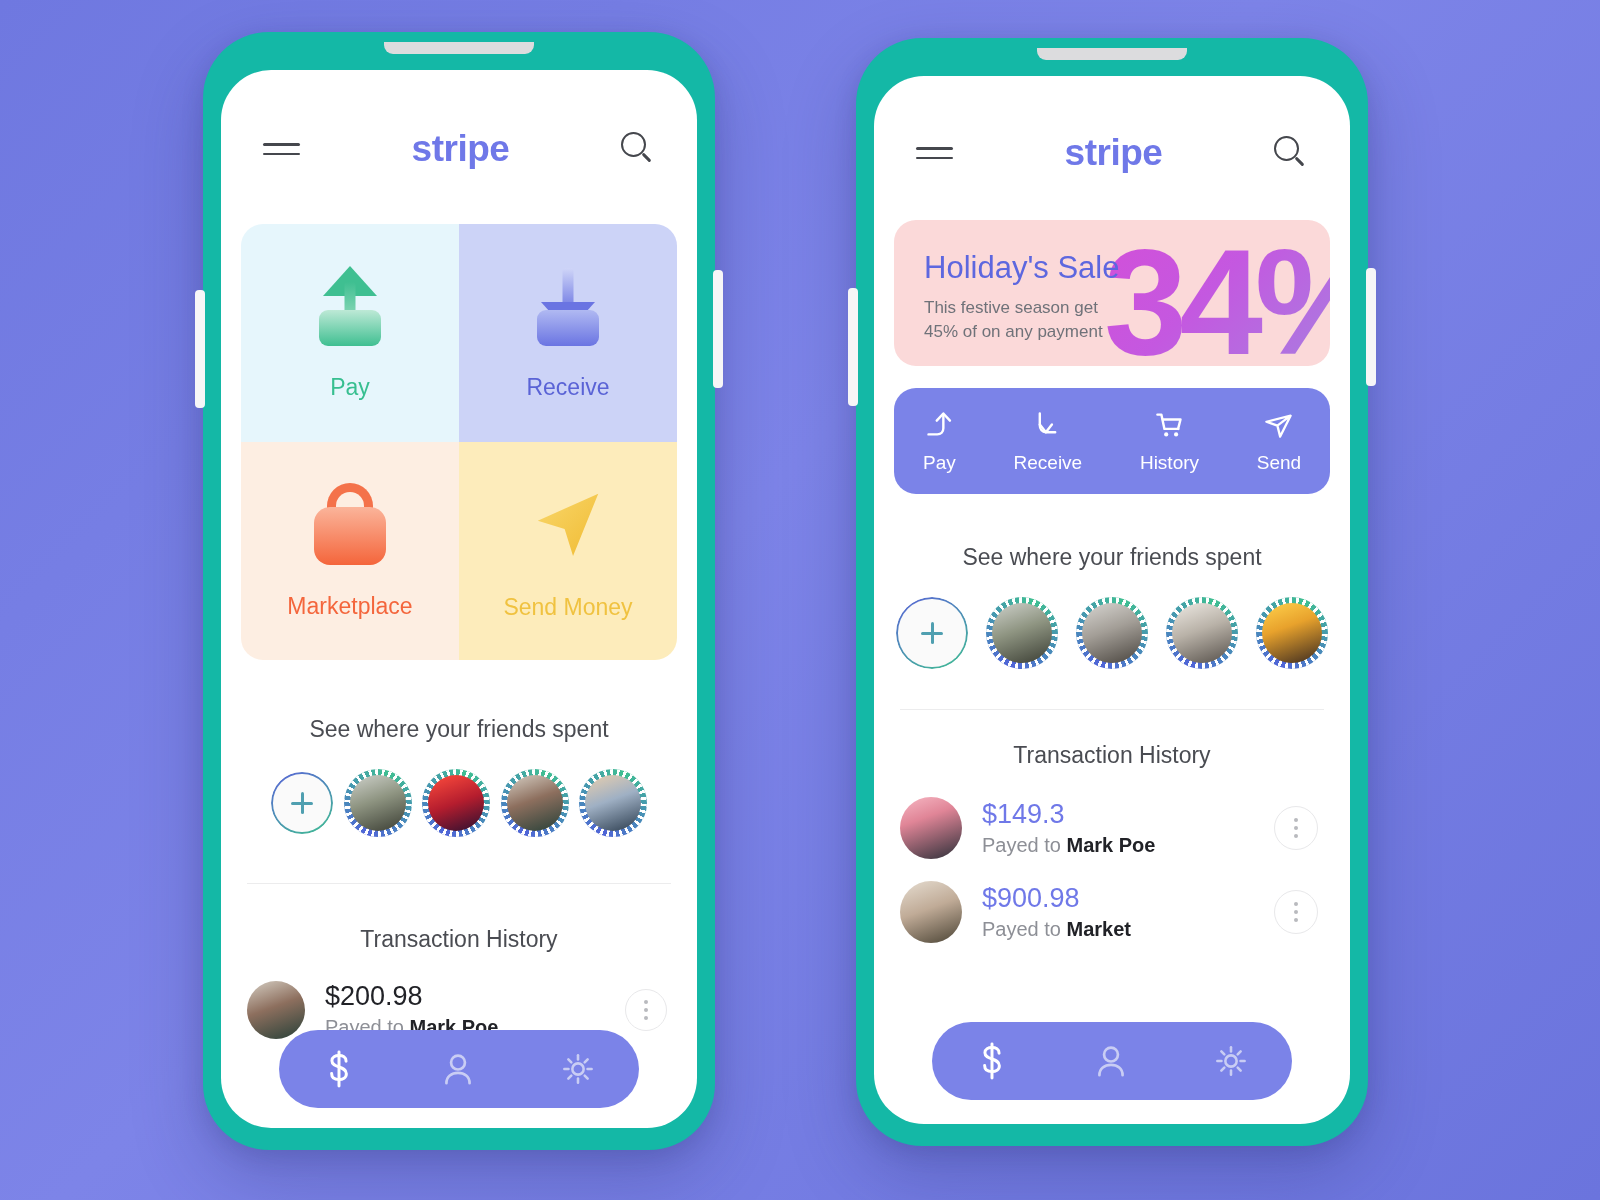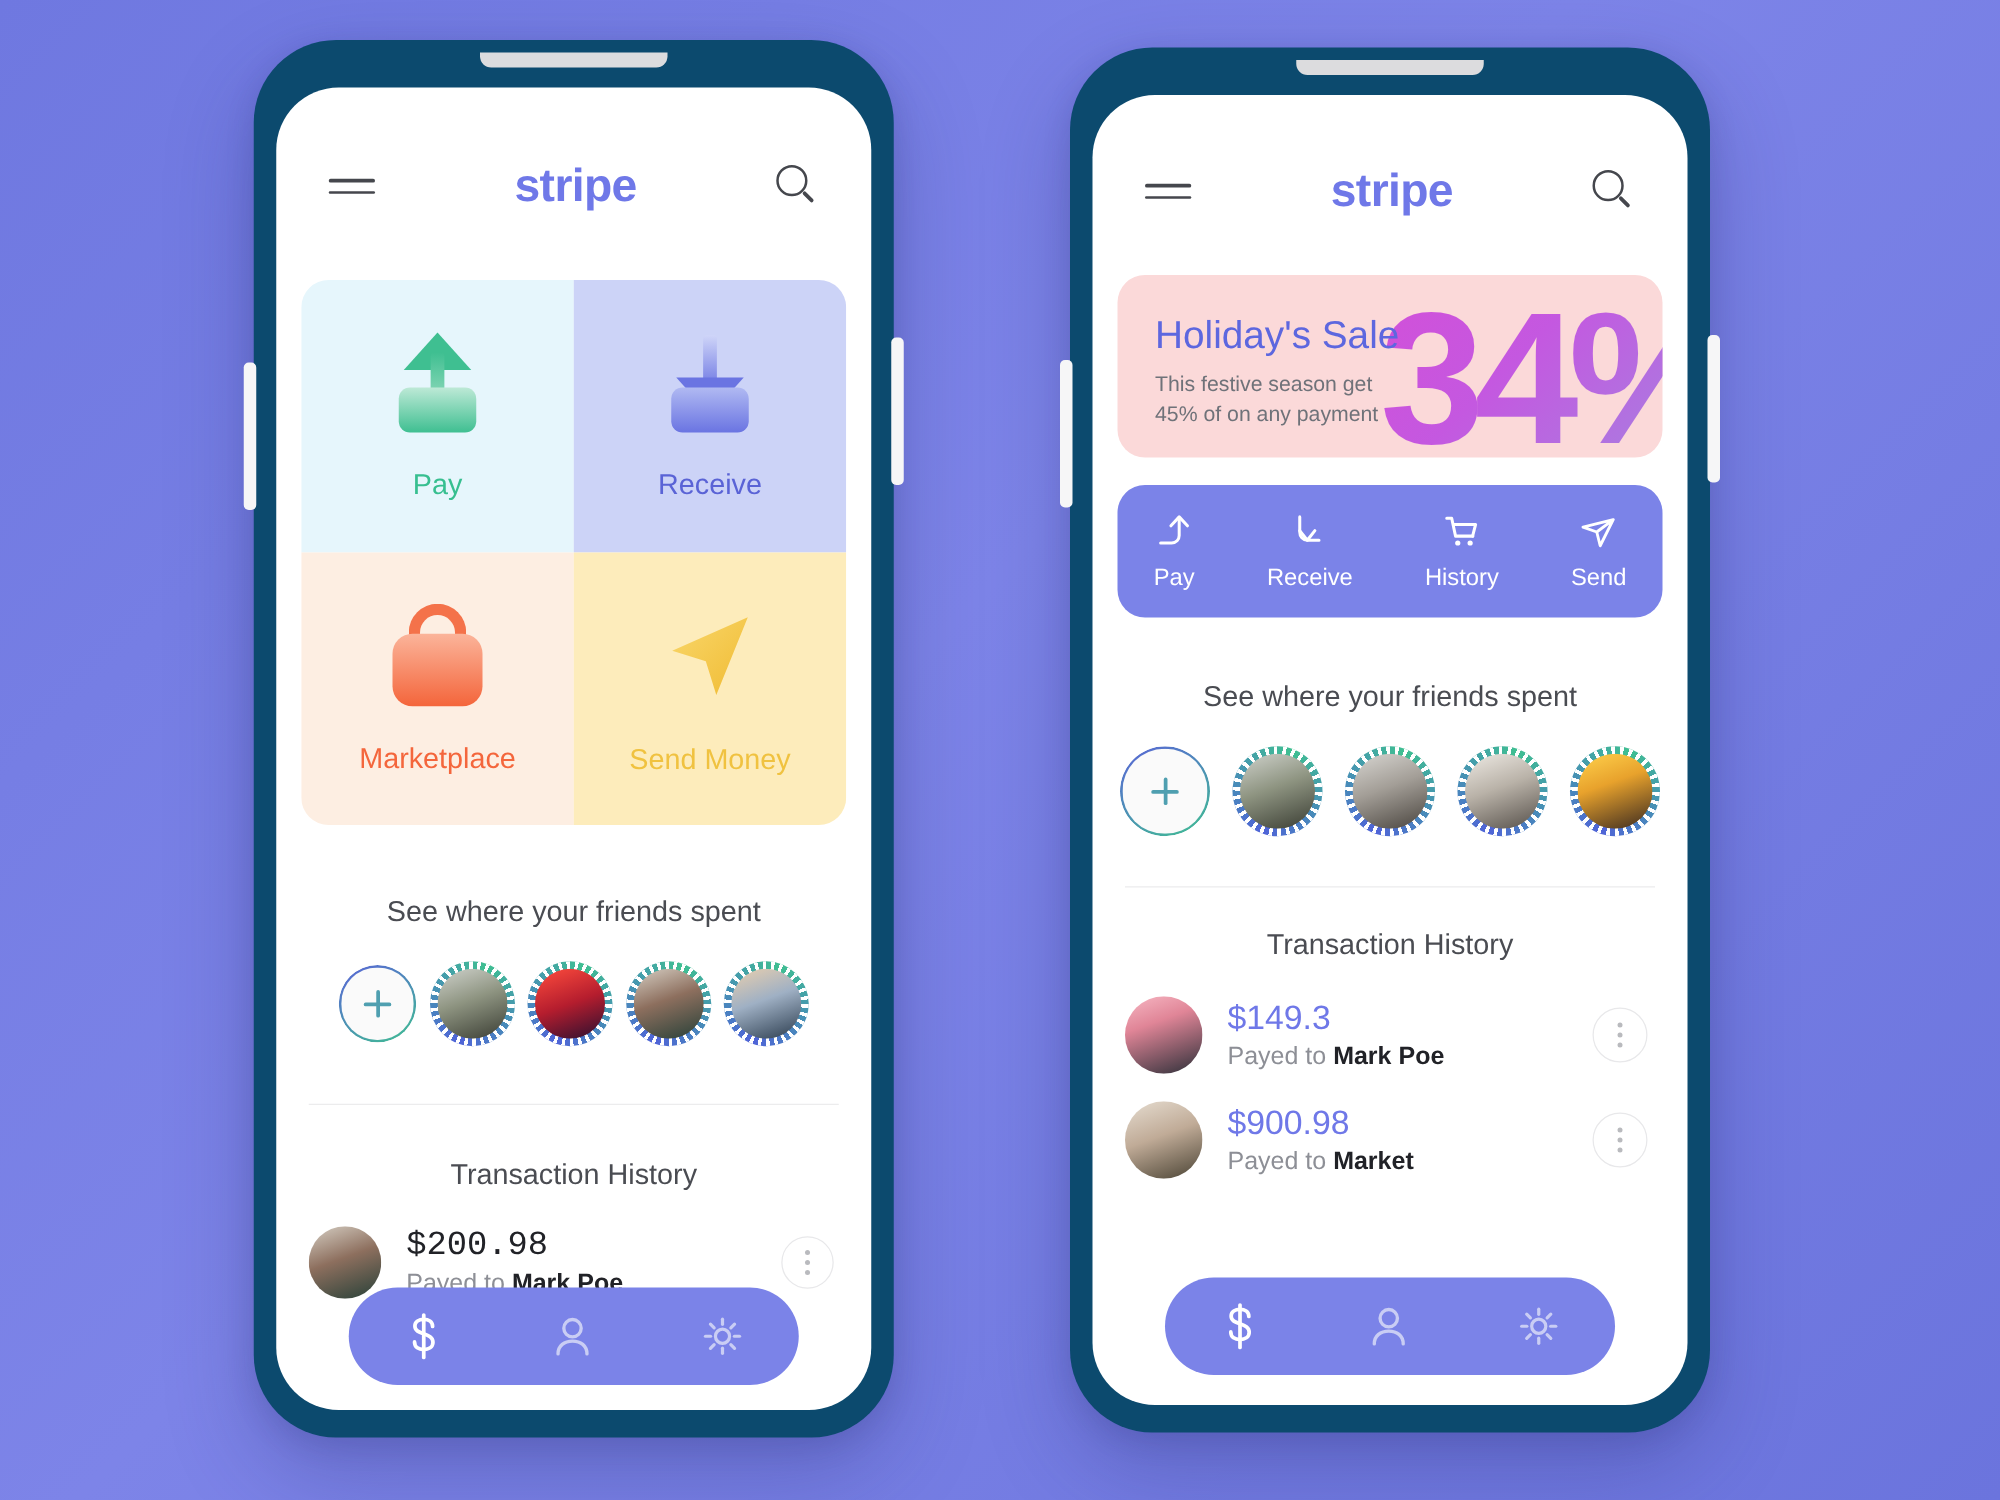--- a/index.html
+++ b/index.html
@@ -6,21 +6,21 @@
   html,body { width:1600px; height:1200px; overflow:hidden; }
   body {
     font-family: "Liberation Sans", sans-serif;
     background: linear-gradient(135deg,#6f78e0 0%,#7d84e8 45%,#6b74dd 100%);
     position:relative;
   }
 
   
   .phone {
     position:absolute;
-    background:#0c4a6e;
+    background:#14b8a6;
     border-radius:66px;
     box-shadow:0 28px 70px rgba(40,44,110,.28), 0 6px 22px rgba(40,44,110,.16);
   }
   .notch {
     position:absolute; top:10px; left:50%; transform:translateX(-50%);
     width:150px; height:12px; background:#dcdcde; border-radius:0 0 9px 9px;
   }
   .screen {
     position:absolute; left:18px; right:18px; top:38px; bottom:22px;
     background:#ffffff; border-radius:50px; overflow:hidden;
@@ -252,21 +252,21 @@
 
     <div class="divider" style="margin:46px 26px 0 26px;"></div>
 
     <div class="sect-title" style="margin-top:42px; font-size:23px;">Transaction History</div>
 
     <div class="txn" style="margin:28px 30px 0 26px; gap:20px;">
       <div class="txn-av" style="width:58px;height:58px;">
         <div class="ph ph-c" style="width:100%;height:100%;"></div>
       </div>
       <div class="txn-mid">
-        <div class="txn-amt" style="font-size:27px; color:#212227;font-family:Liberation Mono, monospace;">$200.98</div>
+        <div class="txn-amt" style="font-size:27px; color:#212227;">$200.98</div>
         <div class="txn-sub" style="font-size:20px; margin-top:4px;">
           <span>Payed to </span><b>Mark Poe</b>
         </div>
       </div>
       <div class="kebab" style="width:42px;height:42px;gap:4px;">
         <i style="width:4px;height:4px;"></i>
           <i style="width:4px;height:4px;"></i>
           <i style="width:4px;height:4px;"></i>
       </div>
     </div>

